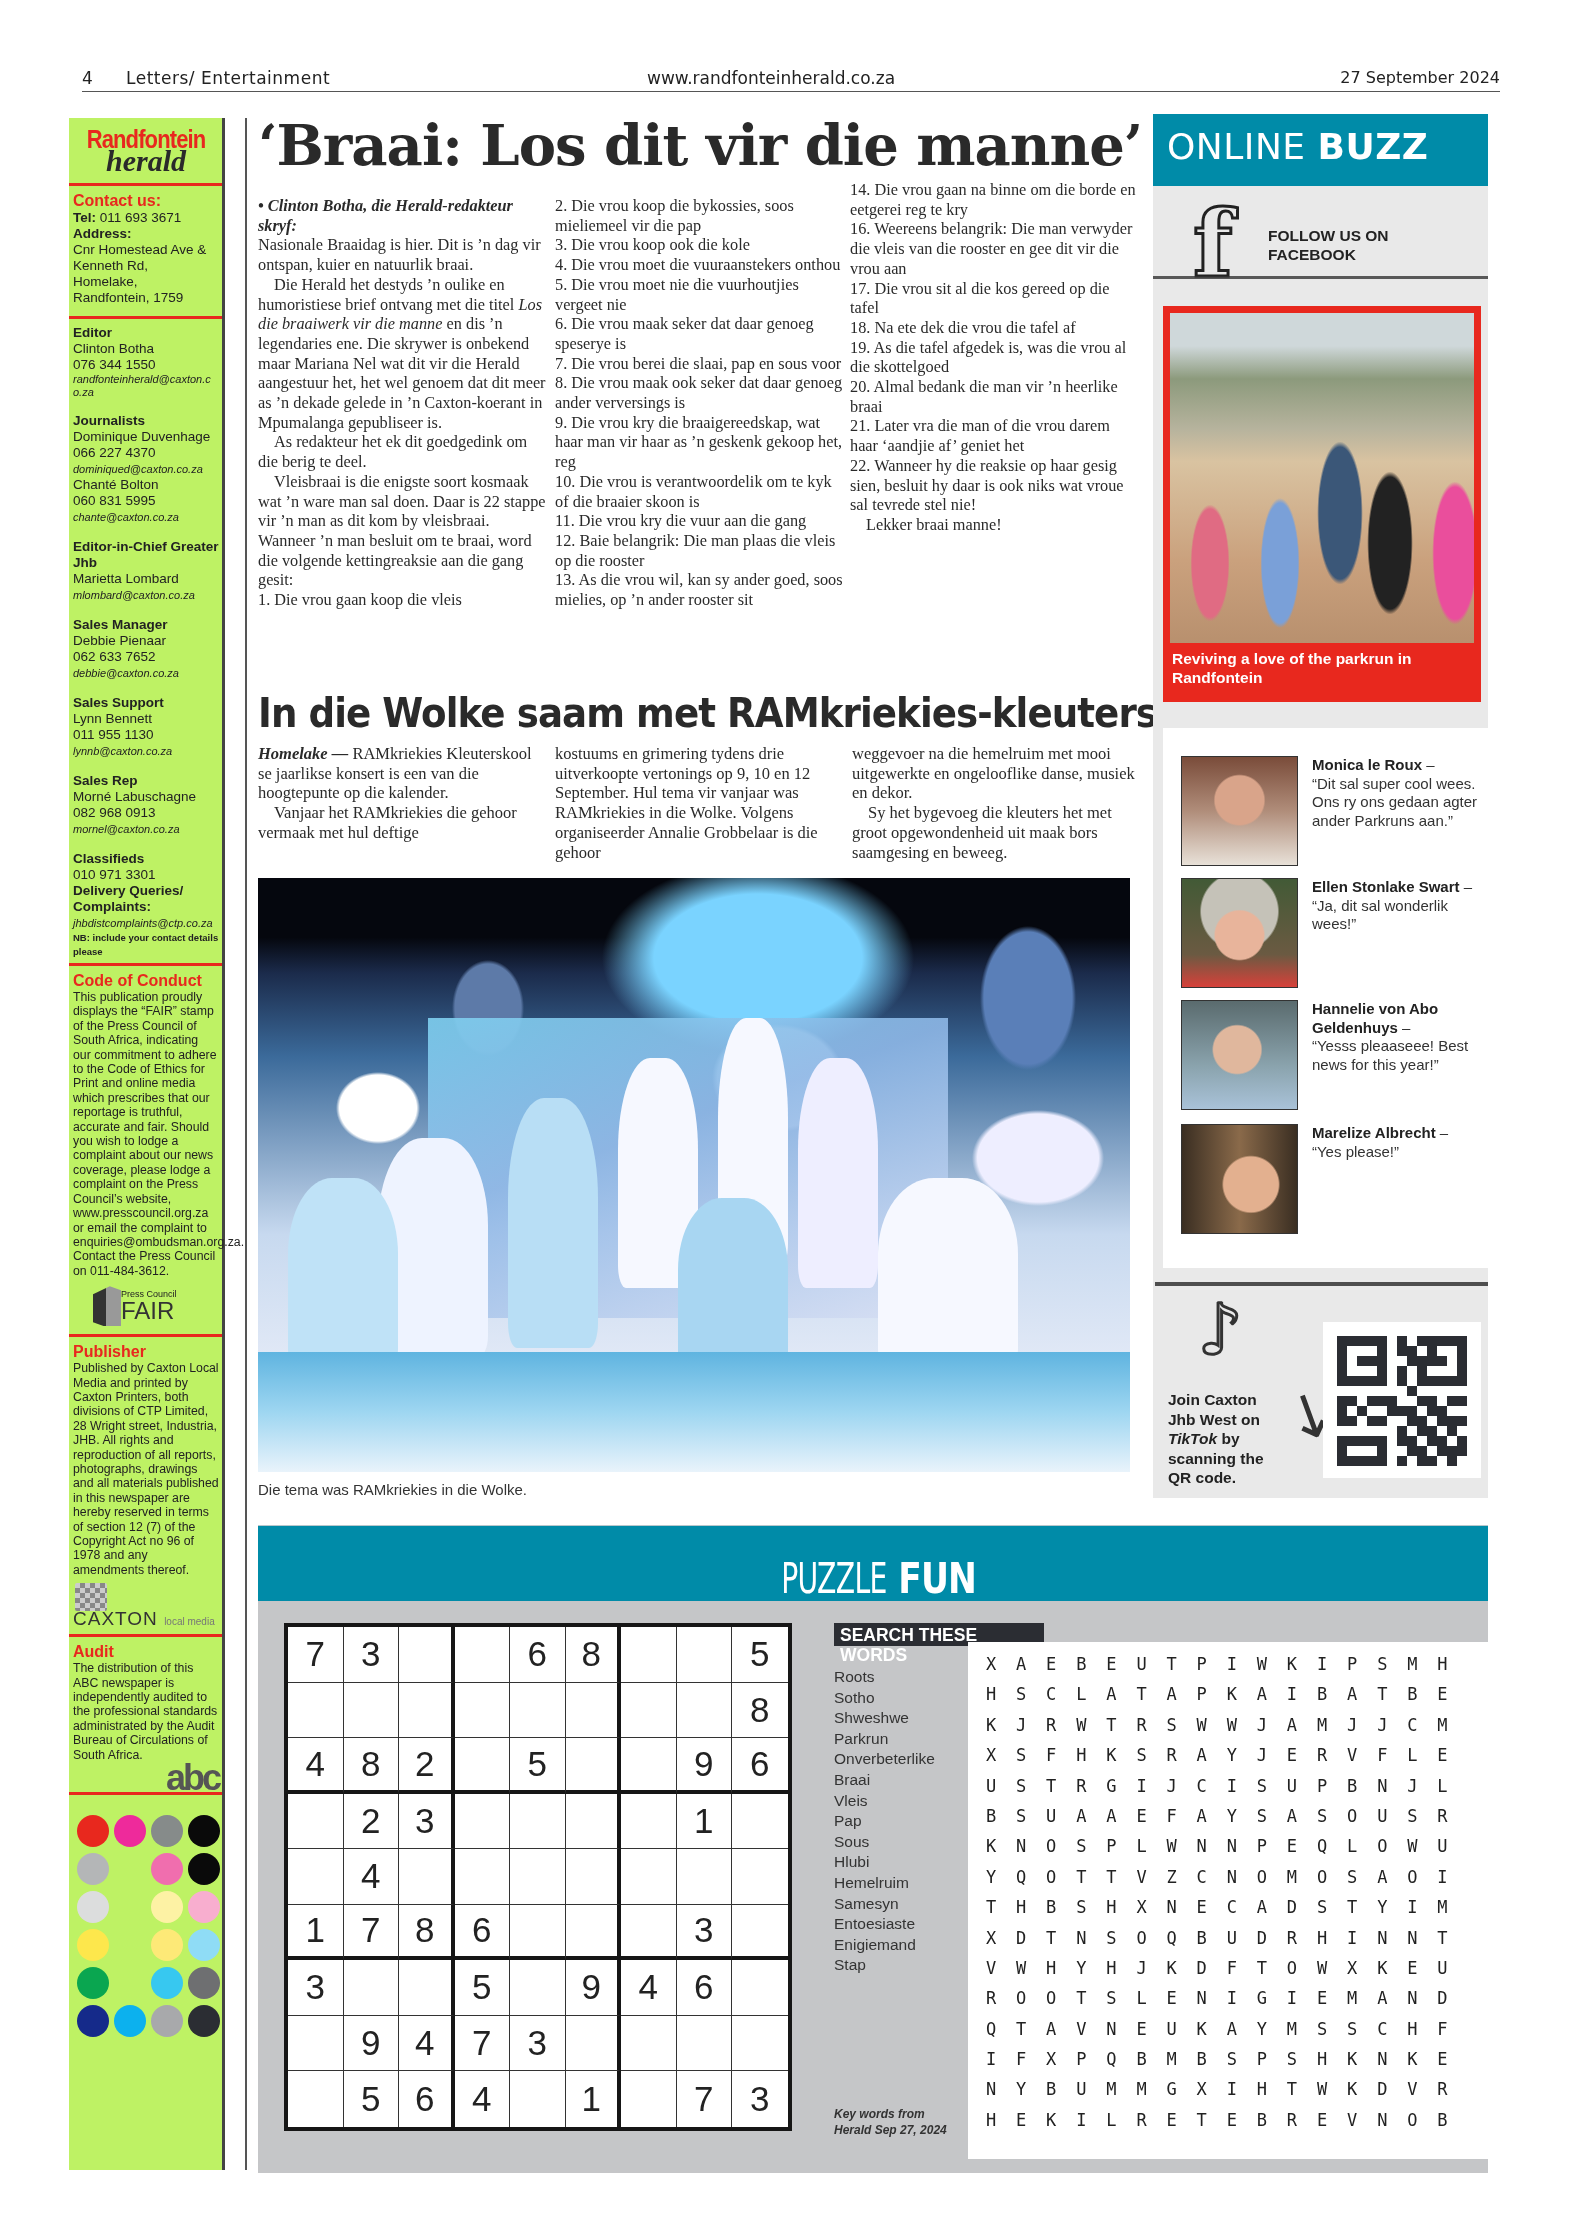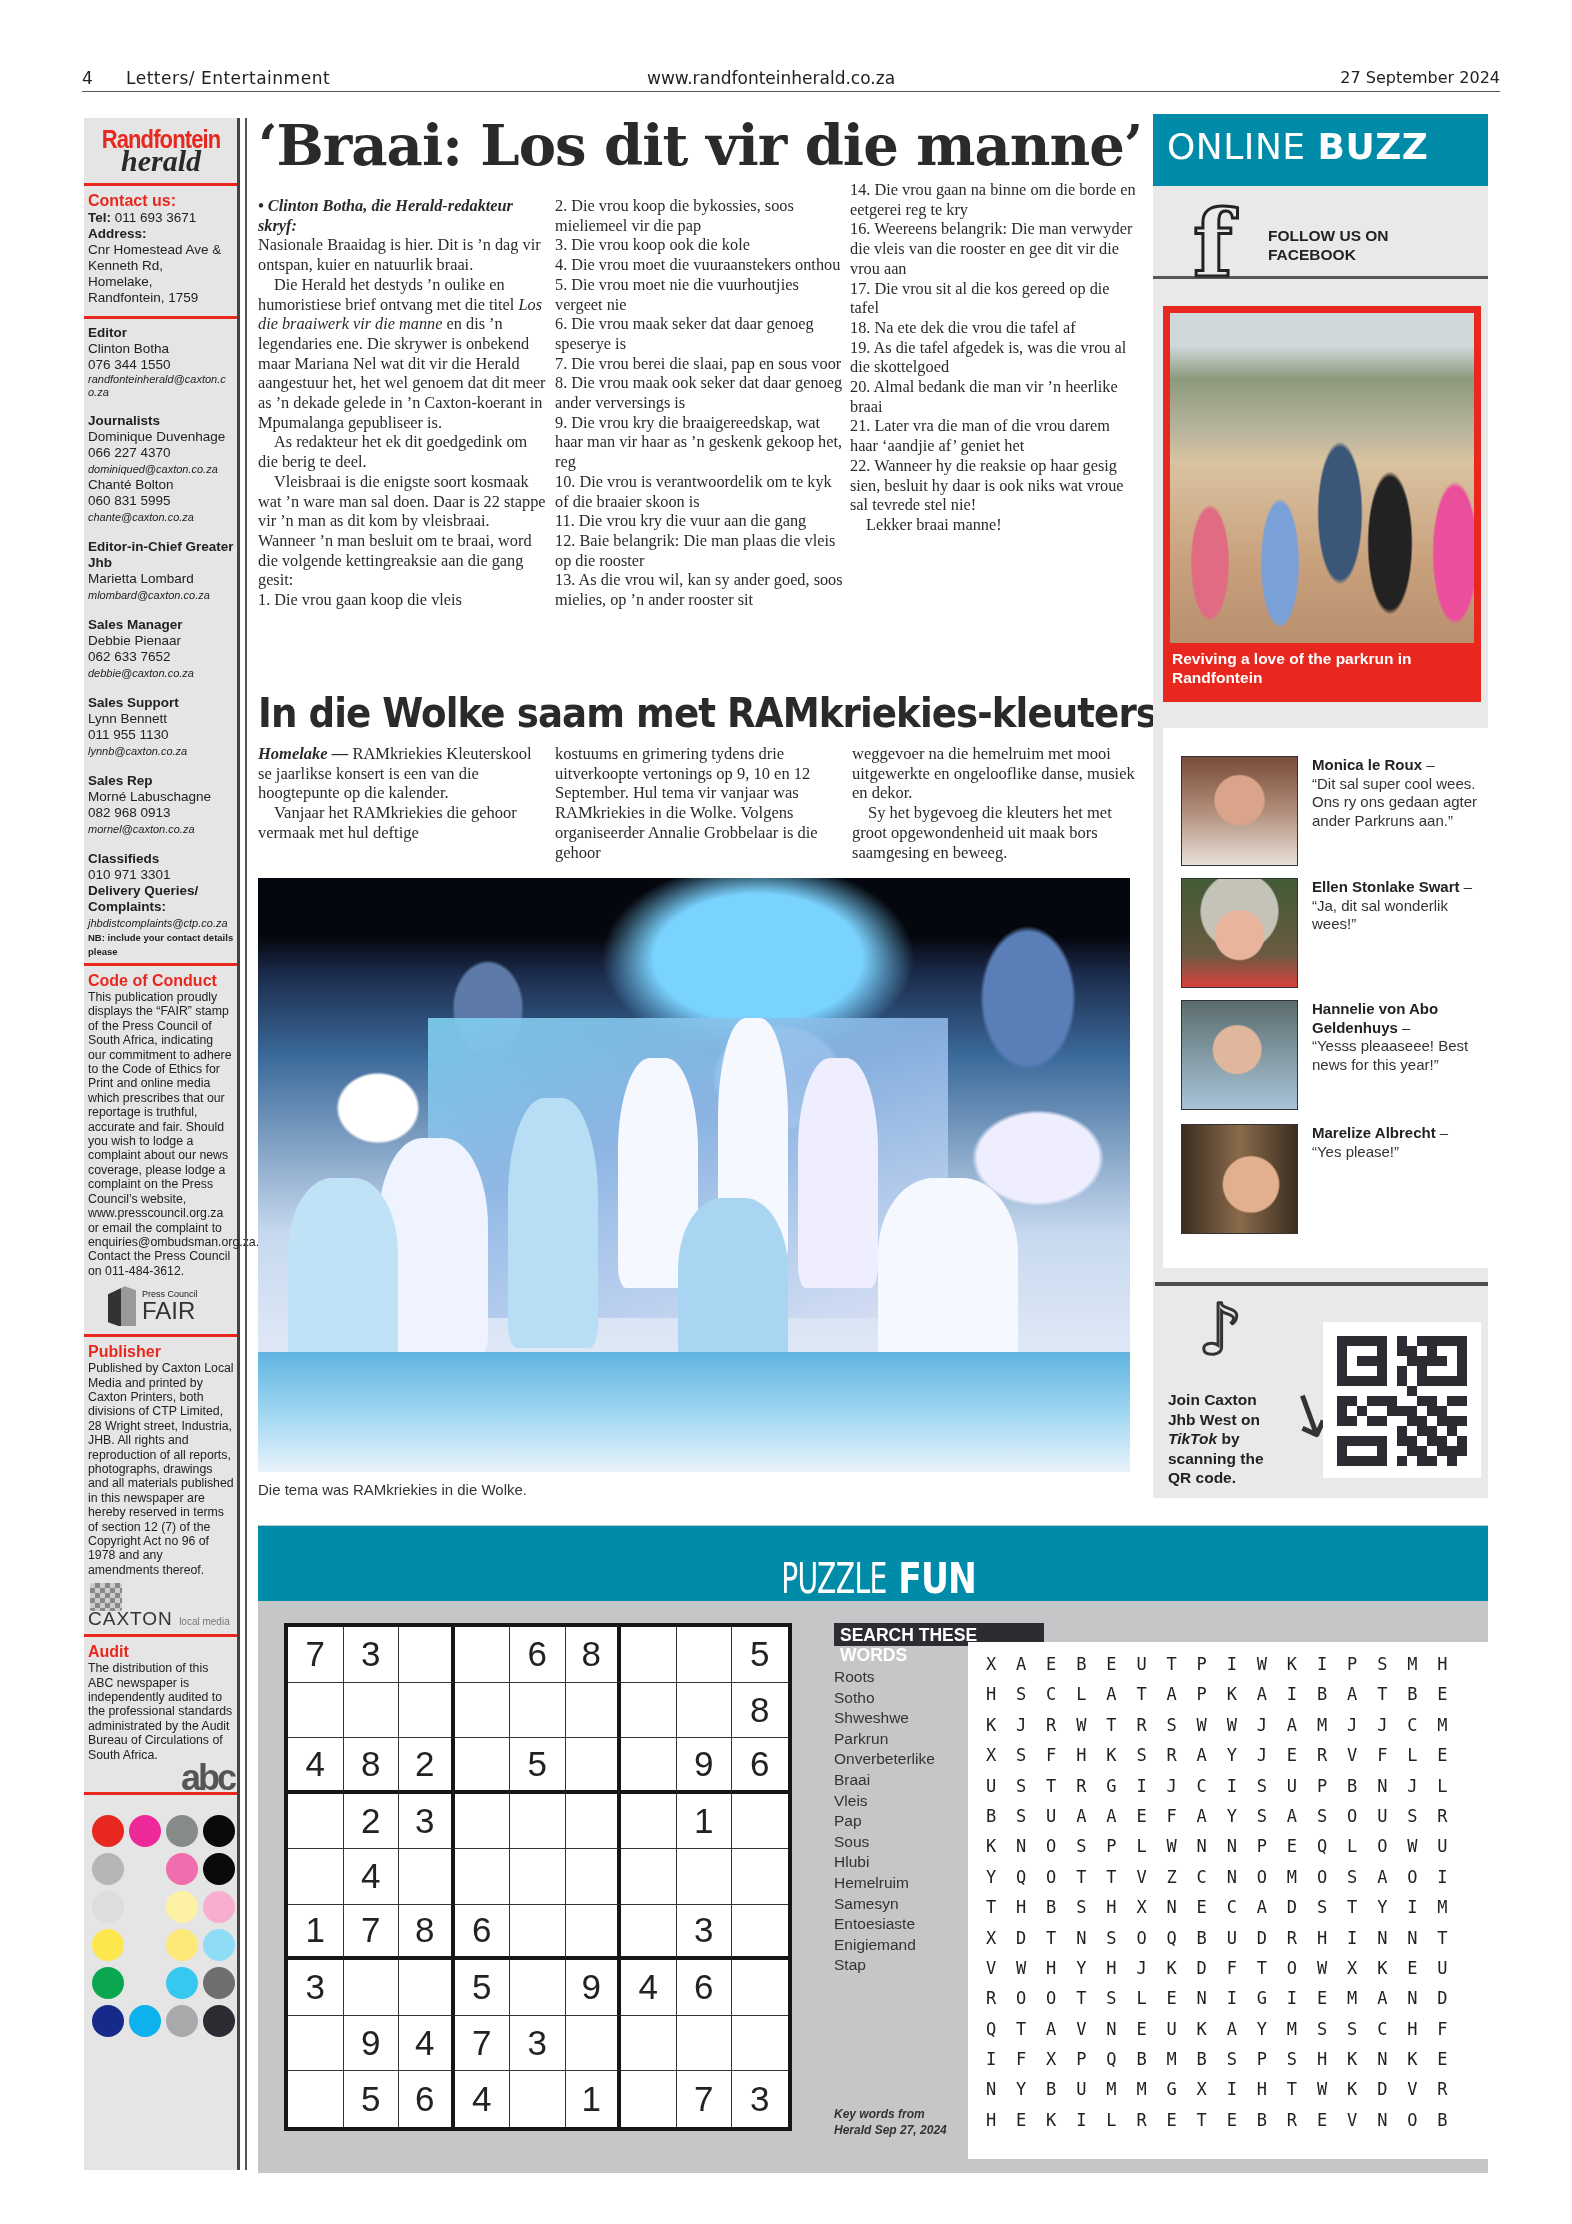--- a/index.html
+++ b/index.html
@@ -7,33 +7,33 @@
   body { position: relative; font-family: "Liberation Sans", sans-serif; color: #222; }
 
   
   .topbar { position: absolute; left: 82px; top: 66px; width: 1418px; height: 26px; border-bottom: 1.5px solid #555; font-family: "DejaVu Sans", sans-serif; font-size: 17px; color: #222; }
   .topbar .pg { position: absolute; left: 0; top: 2px; }
   .topbar .sec { position: absolute; left: 44px; top: 2px; letter-spacing: .5px; }
   .topbar .url { position: absolute; left: 565px; top: 2px; }
   .topbar .date { position: absolute; right: 0; top: 2px; font-size: 16px; }
 
   
-  .sidebar { position: absolute; left: 84px; top: 118px; width: 156px; height: 2052px; background: #e5e5e5; border-right: 3px solid #444; padding: 0 3px 0 4px; font-size: 13.5px; line-height: 16px; }
+  .sidebar { position: absolute; left: 69px; top: 118px; width: 156px; height: 2052px; background: #bef264; border-right: 3px solid #444; padding: 0 3px 0 4px; font-size: 13.5px; line-height: 16px; }
   .vrule { position: absolute; left: 245px; top: 118px; width: 2px; height: 2052px; background: #555; }
   .logo { text-align: center; padding-top: 10px; height: 62px; }
   .logo .l1 { color: #e8281e; font-weight: bold; font-size: 25px; font-family: "Liberation Sans", sans-serif; letter-spacing: -1px; line-height: 22px; transform: scaleX(.88); display:block; }
   .logo .l2 { color: #2a2a2a; font-family: "Liberation Serif", serif; font-style: italic; font-weight: bold; font-size: 30px; line-height: 22px; display:block; }
   .redrule { height: 3px; background: #e8281e; margin: 3px -3px 6px -4px; }
   .sb-red { color: #e8281e; font-weight: bold; font-size: 16px; line-height: 18px; }
   .sb-b { font-weight: bold; }
   .sb-i { font-style: italic; font-size: 11px; }
   .sb-sm { font-size: 9.5px; font-weight: bold; line-height: 14px; }
   .sb-block { margin-bottom: 14px; }
   .sb-para { font-size: 12.3px; line-height: 14.4px; }
-  .fair { display: flex; align-items: center; gap: 6px; margin: 8px 0 8px 20px; }
+  .fair { display: flex; align-items: center; margin: 8px 0 8px 20px; }
   .fair .mark { width: 28px; height: 40px; background: linear-gradient(90deg,#333 0 45%, #999 45% 100%); clip-path: polygon(0 20%,60% 0,100% 10%,100% 100%,40% 100%,0 90%); }
   .fair .txt { line-height: 10px; font-size: 9px; }
   .fair .txt b { font-size: 24px; line-height: 24px; display:block; font-weight: normal; color:#333; }
   .caxton { margin: 6px 0 4px 0; }
   .caxton .mark { width: 32px; height: 28px; margin-left: 2px; background: repeating-conic-gradient(#888 0 25%, #ccc 0 50%) 0 0/10px 10px; border-radius: 2px; }
   .caxton .txt { font-size: 19px; letter-spacing: 1px; color: #333; }
   .caxton .txt small { font-size: 10px; color:#777; letter-spacing: 0; }
   .abc { font-size: 36px; font-weight: bold; color: #555; text-align: right; margin: 8px 0 6px; letter-spacing: -3px; }
   .swatches { display: grid; grid-template-columns: repeat(4, 32px); grid-row-gap: 6px; grid-column-gap: 5px; padding: 14px 0 0 4px; }
   .sw { width: 32px; height: 32px; border-radius: 50%; }

